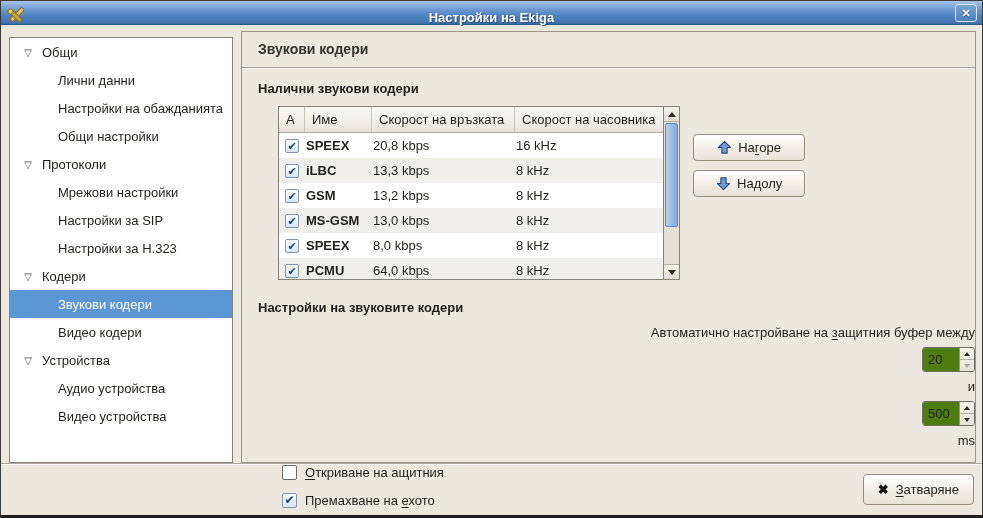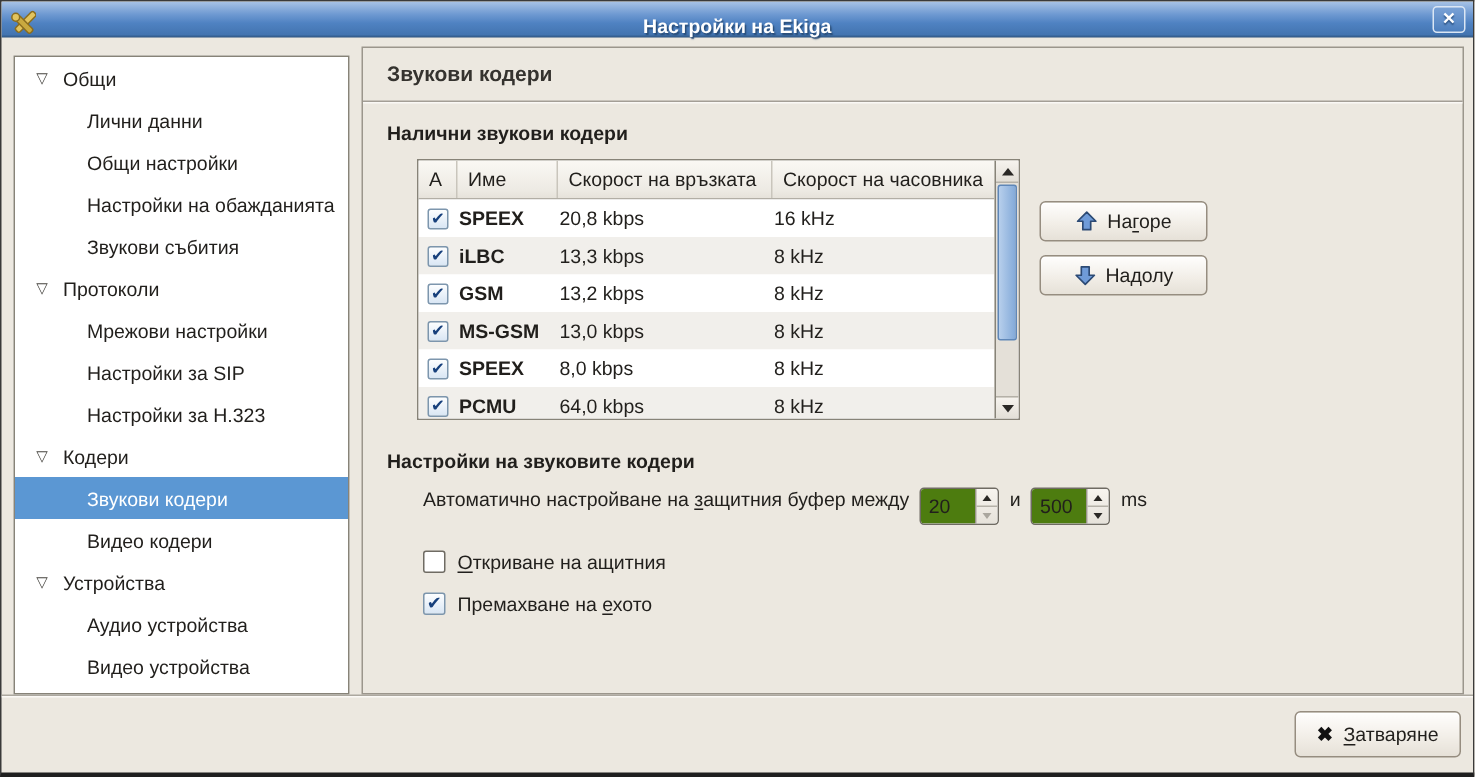--- a/index.html
+++ b/index.html
@@ -84,21 +84,21 @@
   .btn-col { margin-left:13px; padding-top:28px; display:flex; flex-direction:column; gap:9px; }
   .gbtn {
     min-width:85px; height:27px; padding:0 22px;
     background:linear-gradient(180deg,#fffefd,#f1ede6 60%,#e6e1d8);
     border:1px solid #968d80; border-radius:4px;
     display:flex; align-items:center; justify-content:center; gap:6px;
     font-size:13px; color:#211f1c; box-shadow:inset 0 1px 0 #ffffff; cursor:default;
   }
   .gbtn svg { flex:none; }
   
-  .jitter-row { display:flex; align-items:flex-start; margin:8px 0 17px 40px; gap:7px; }
+  .jitter-row { display:flex; align-items:flex-end; margin:8px 0 17px 40px; gap:7px;flex-direction:column; }
   .spinbox { display:flex; height:25px; border:1px solid #6f6b63; border-radius:3px; background:#fff; overflow:hidden; }
   .spin-val { width:36px; border:none; outline:none; padding:0 0 0 5px; font:13px "Liberation Sans",sans-serif; color:#211f1c; background:#4d7c0f; }
   .spin-btns { width:15px; border-left:1px solid #9b968c; display:flex; flex-direction:column; background:linear-gradient(180deg,#f7f4ef,#e6e2da); }
   .spin-b { flex:1; display:flex; align-items:center; justify-content:center; }
   .spin-b.first { border-bottom:1px solid #b5b1a8; }
   .tri-up.s   { border-left-width:3.5px; border-right-width:3.5px; border-bottom-width:4px; }
   .tri-down.s { border-left-width:3.5px; border-right-width:3.5px; border-top-width:4px; }
   .tri-down.dim { border-top-color:#aaa69e; }
   .check-row { display:flex; align-items:center; margin:13px 0 0 40px; gap:8px; }
   .cbx2 { width:15px; height:15px; border-radius:2px; flex:none; text-align:center; font-size:12px; line-height:13px; }
@@ -135,27 +135,24 @@
 
   <div class="sidebar">
     <div class="tree-row group">
       <span class="expander">▽</span>
       <span class="lbl">Общи</span>
     </div>
     <div class="tree-row child">
       <span class="lbl">Лични данни</span>
     </div>
     <div class="tree-row child">
+      <span class="lbl">Настройки на обажданията</span>
+    </div>
+    <div class="tree-row child">
       <span class="lbl">Общи настройки</span>
-    </div>
-    <div class="tree-row child">
-      <span class="lbl">Настройки на обажданията</span>
-    </div>
-    <div class="tree-row child">
-      <span class="lbl">Звукови събития</span>
     </div>
     <div class="tree-row group">
       <span class="expander">▽</span>
       <span class="lbl">Протоколи</span>
     </div>
     <div class="tree-row child">
       <span class="lbl">Мрежови настройки</span>
     </div>
     <div class="tree-row child">
       <span class="lbl">Настройки за SIP</span>

